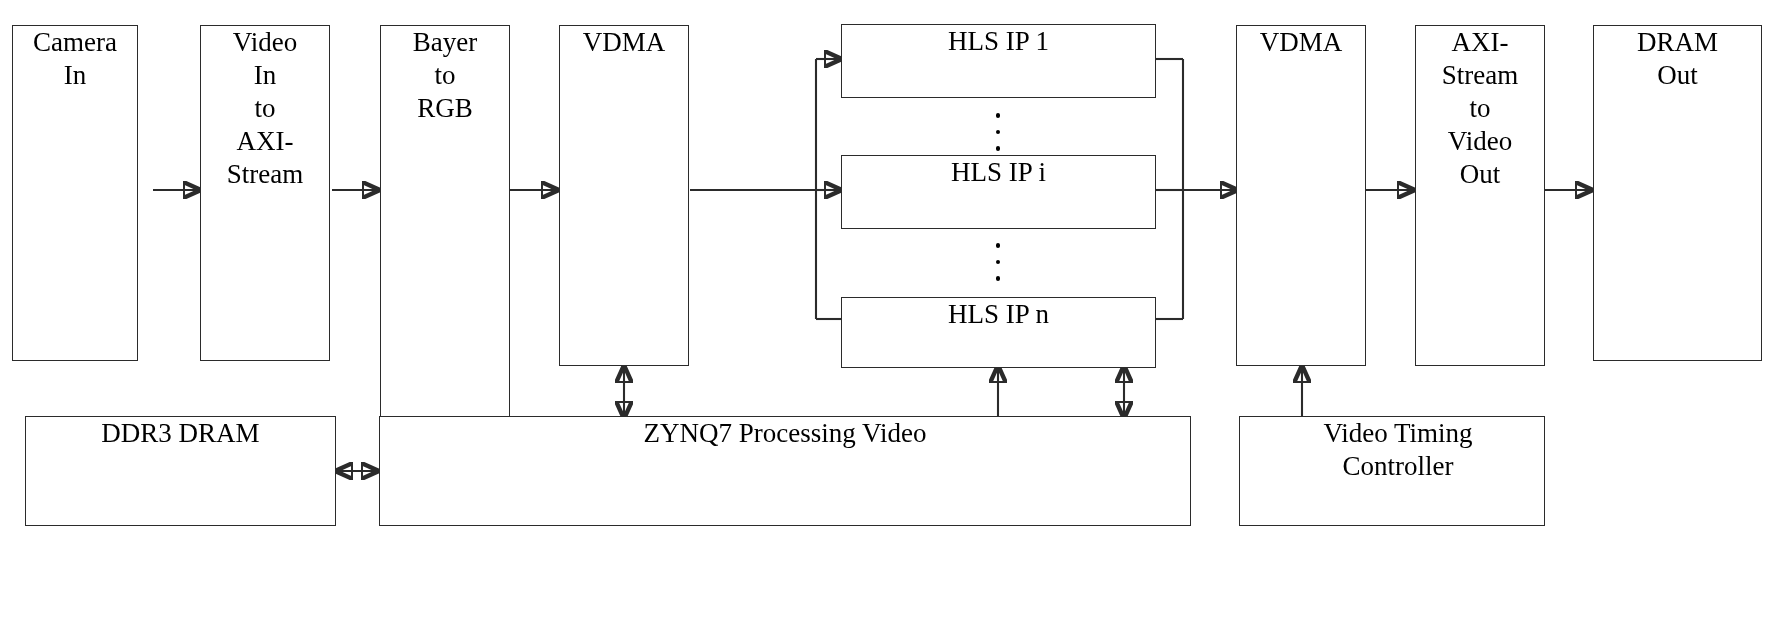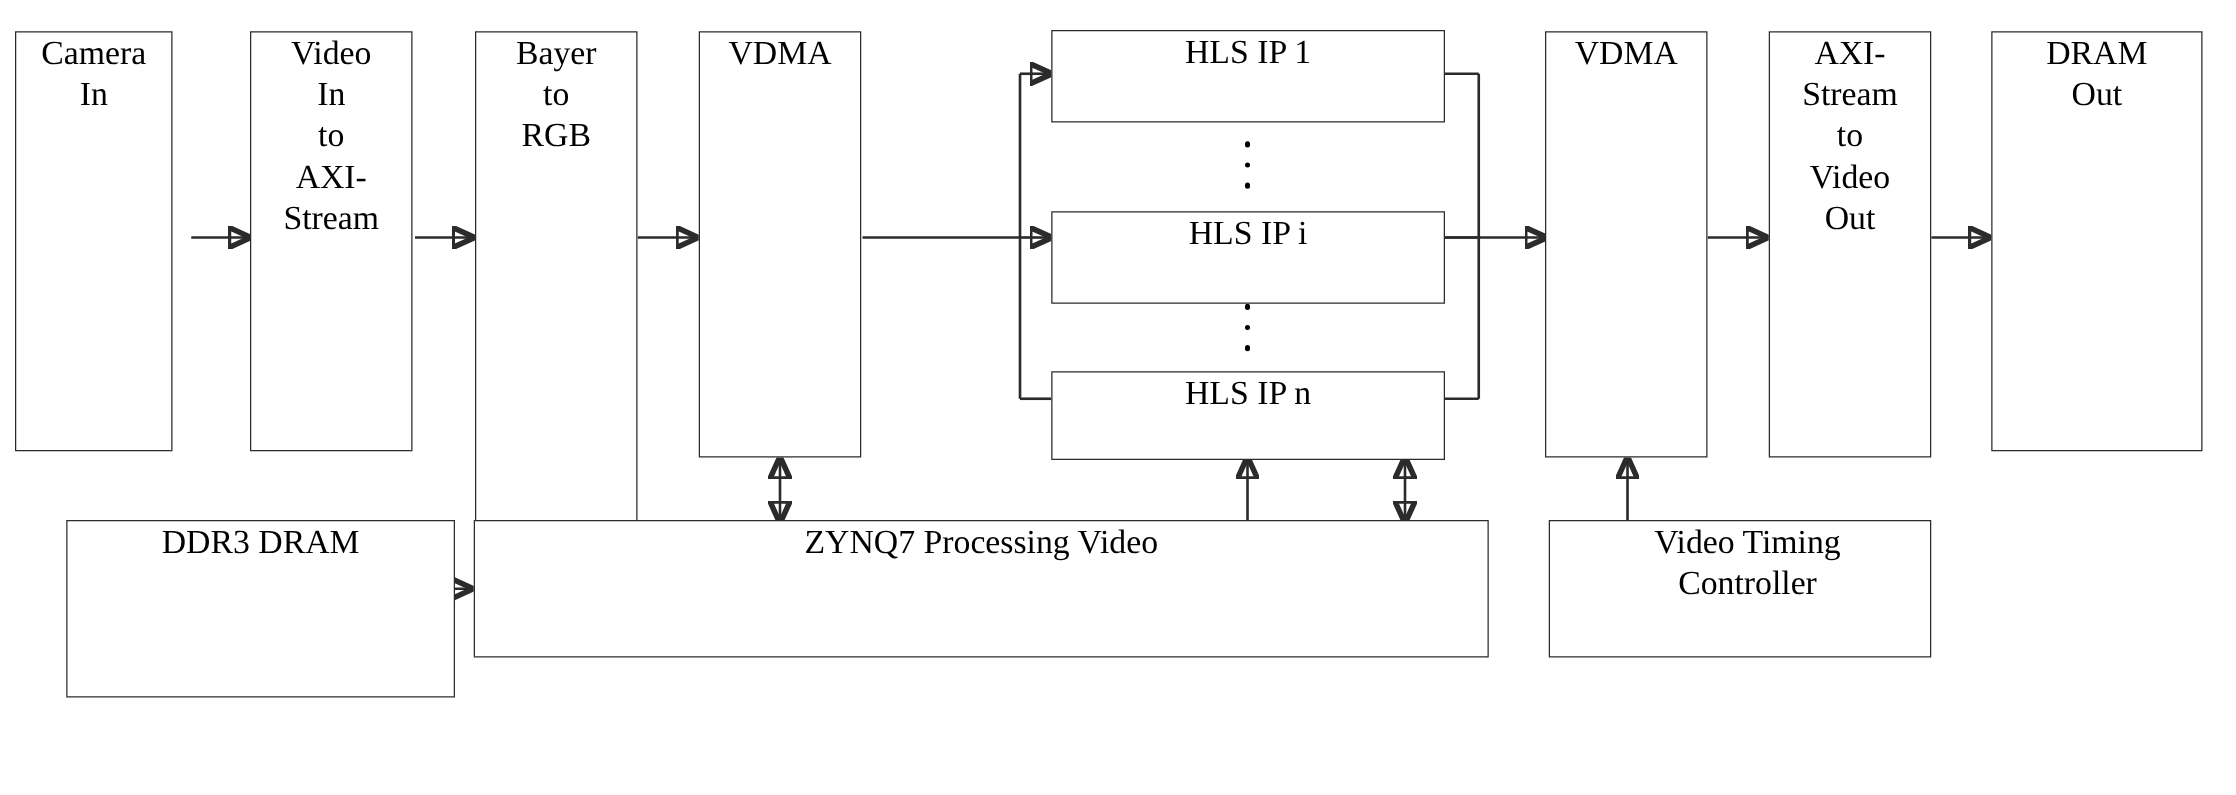--- a/index.html
+++ b/index.html
@@ -152,21 +152,21 @@
   <div class="blk" style="left:841px; top:24px; width:315px; height:74px;">
     <span class="lbl">HLS IP 1</span>
   </div>
 
   <div class="dots" style="left:988px; top:104px; width:20px; height:56px;">
     <i></i>
       <i></i>
       <i></i>
   </div>
 
-  <div class="blk" style="left:841px; top:155px; width:315px; height:74px;margin-top:14px;">
+  <div class="blk" style="left:841px; top:155px; width:315px; height:74px;">
     <span class="lbl">HLS IP i</span>
   </div>
 
   <div class="dots" style="left:988px; top:234px; width:20px; height:56px;">
     <i></i>
       <i></i>
       <i></i>
   </div>
 
   <div class="blk" style="left:841px; top:297px; width:315px; height:71px;">
@@ -183,21 +183,21 @@
 to
 Video
 Out</span>
   </div>
 
   <div class="blk" style="left:1593px; top:25px; width:169px; height:336px;">
     <span class="lbl">DRAM
 Out</span>
   </div>
 
-  <div class="blk" style="left:25px; top:416px; width:311px; height:142px;margin-left:28px;">
+  <div class="blk" style="left:25px; top:416px; width:311px; height:110px;">
     <span class="lbl">DDR3 DRAM</span>
   </div>
 
   <div class="blk" style="left:379px; top:416px; width:812px; height:110px;">
     <span class="lbl">ZYNQ7 Processing Video</span>
   </div>
 
   <div class="blk" style="left:1239px; top:416px; width:306px; height:110px;padding-left:12px;">
     <span class="lbl">Video Timing
 Controller</span>

